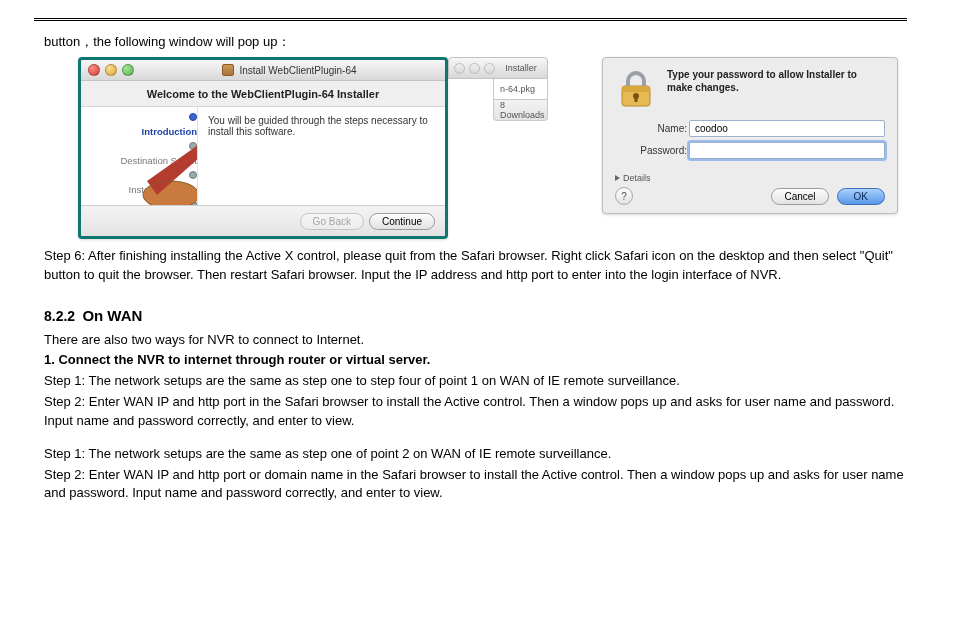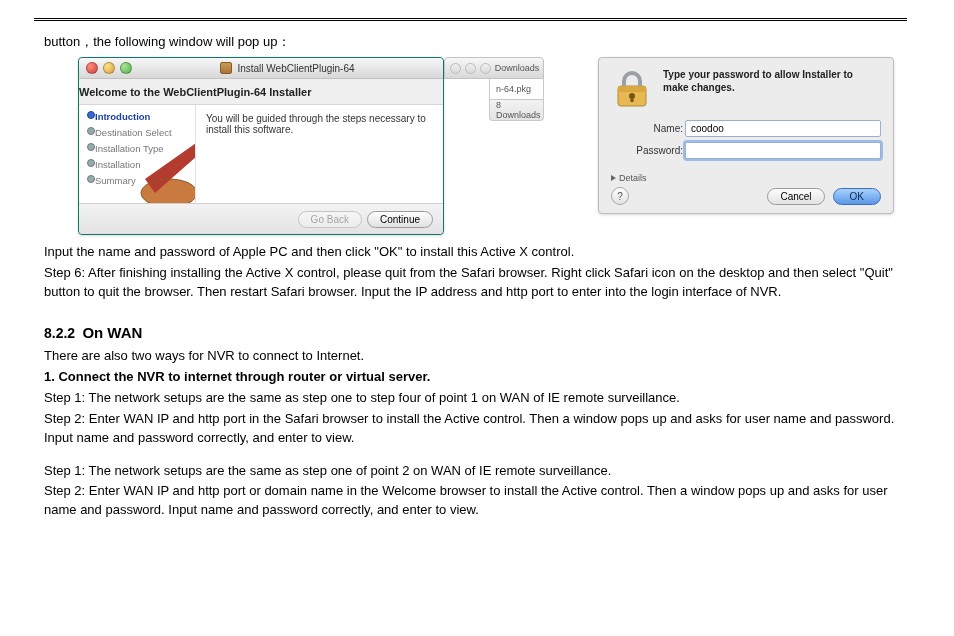--- a/index.html
+++ b/index.html
@@ -1,33 +1,33 @@
 <!DOCTYPE html>
 <html><head>
 <meta charset="utf-8">
 <style>
   html,body{margin:0;padding:0;background:#fff;font-family:Verdana,Arial,sans-serif;color:#000;}
   .page{width:941px;height:636px;box-sizing:border-box;padding:18px 34px 0 34px;position:relative;}
   .rule{border-top:3px double #000;margin:0 0 12px 0;}
   .lead{font-size:13px;margin:0 0 6px 10px;}
   .figrow{display:flex;align-items:flex-start;margin:0 0 8px 44px;}
   
-  .inst{width:364px;border:1px solid #0f766e;border-radius:4px;background:#efefef;box-shadow:0 1px 3px rgba(0,0,0,.15);}
+  .inst{width:364px;border:3px solid #0f766e;border-radius:4px;background:#efefef;box-shadow:0 1px 3px rgba(0,0,0,.15);}
   .tb{height:20px;background:linear-gradient(#f7f7f7,#d8d8d8);border-bottom:1px solid #c2c2c2;border-radius:4px 4px 0 0;display:flex;align-items:center;}
   .tl{display:flex;gap:5px;padding-left:7px;}
   .dot{width:10px;height:10px;border-radius:50%;border:1px solid rgba(0,0,0,.25);}
   .dred{background:radial-gradient(circle at 30% 30%,#ff8b82,#d1443a);}
   .dyel{background:radial-gradient(circle at 30% 30%,#ffe08a,#d9a23a);}
   .dgrn{background:radial-gradient(circle at 30% 30%,#a8e59a,#56b246);}
   .ttitle{flex:1;display:flex;justify-content:center;align-items:center;gap:5px;font-size:10px;color:#333;}
   .pkgico{width:10px;height:10px;background:linear-gradient(#c99955,#a9743c);border:1px solid #8a5a27;border-radius:2px;}
-  .welcome{font-size:11px;font-weight:bold;text-align:left;padding:7px 0 6px;color:#222;}
+  .welcome{font-size:11px;font-weight:bold;text-align:center;padding:7px 0 6px;color:#222;}
   .instbody{display:flex;height:98px;background:#fff;border-top:1px solid #d6d6d6;}
   .sidebar{width:108px;border-right:1px solid #e2e2e2;padding:6px 0 0 8px;position:relative;overflow:hidden;}
-  .sstep{font-size:9.5px;display:flex;align-items:flex-start;margin-bottom:5px;color:#777;white-space:nowrap;}
+  .sstep{font-size:9.5px;display:flex;align-items:flex-end;gap:5px;margin-bottom:5px;color:#777;white-space:nowrap;flex-direction:column;}
   .sstep .b{width:6px;height:6px;border-radius:50%;background:#9aa;border:1px solid #6d7b86;}
   .sstep.act{color:#1a3fa8;font-weight:bold;}
   .sstep.act .b{background:#3a66d1;border-color:#27449c;}
   .pen{position:absolute;right:-14px;bottom:-8px;width:70px;height:80px;}
   .main{flex:1;padding:8px 10px;font-size:10px;color:#333;}
   .instfoot{height:30px;border-top:1px solid #cfcfcf;display:flex;justify-content:flex-end;align-items:center;gap:5px;padding-right:10px;background:linear-gradient(#f3f3f3,#e3e3e3);border-radius:0 0 4px 4px;}
   .mbtn{font-size:10px;padding:2px 12px;border:1px solid #9b9b9b;border-radius:10px;background:linear-gradient(#fdfdfd,#e2e2e2);}
   .mbtn.dis{color:#a5a5a5;border-color:#c5c5c5;background:linear-gradient(#f6f6f6,#ececec);}
   
   .dlcol{width:100px;margin-left:0;}
@@ -122,21 +122,21 @@
       </div>
     </div>
 
     <div class="dlcol">
       <div class="tb2">
         <div class="tl2">
           <div class="dot2"></div>
           <div class="dot2"></div>
           <div class="dot2"></div>
         </div>
-        <div class="dltxt">Downloads</div>
+        <div class="dltxt">Installer</div>
       </div>
       <div class="dlrow">n-64.pkg</div>
       <div class="dlrow last">8 Downloads</div>
     </div>
 
     <div class="auth">
       <div class="arow">
         <svg class="lock" viewBox="0 0 42 42">
           <rect x="7" y="18" width="28" height="20" rx="3" fill="#e7b955" stroke="#b4872d"></rect>
           <rect x="7" y="18" width="28" height="6" fill="#d9a93f"></rect>
@@ -162,31 +162,30 @@
       </div>
       <div class="afoot">
         <div class="help">?</div>
         <div class="mbtn">Cancel</div>
         <div class="okbtn">OK</div>
       </div>
     </div>
   </div>
 
   <div class="body">
-    <p>Input the name and password of Apple PC and then click "OK" to install this Active X control.</p>
     <p>Step 6: After finishing installing the Active X control, please quit from the Safari browser. Right click Safari icon on the desktop and then select "Quit" button to quit the browser. Then restart Safari browser. Input the IP address and http port to enter into the login interface of NVR.</p>
 
     <div class="sec">
       <span class="hnum">8.2.2</span>&nbsp;&nbsp;<span class="htxt">On WAN</span>
     </div>
     <div class="sec2">
       <p>There are also two ways for NVR to connect to Internet.</p>
       <p class="bold">1. Connect the NVR to internet through router or virtual server.</p>
       <p>Step 1: The network setups are the same as step one to step four of point 1 on WAN of IE remote surveillance.</p>
       <p>Step 2: Enter WAN IP and http port in the Safari browser to install the Active control. Then a window pops up and asks for user name and password. Input name and password correctly, and enter to view.</p>
 
       <div class="blk">
         <p>Step 1: The network setups are the same as step one of point 2 on WAN of IE remote surveillance.</p>
-        <p>Step 2: Enter WAN IP and http port or domain name in the Welcome browser to install the Active control. Then a window pops up and asks for user name and password. Input name and password correctly, and enter to view.</p>
+        <p>Step 2: Enter WAN IP and http port or domain name in the Safari browser to install the Active control. Then a window pops up and asks for user name and password. Input name and password correctly, and enter to view.</p>
       </div>
     </div>
   </div>
 </div>
 
 </body></html>

